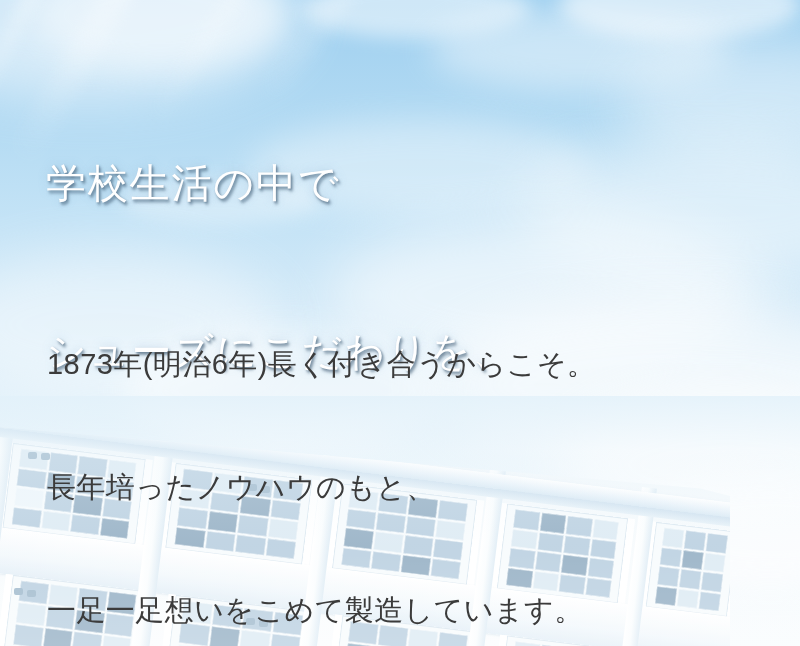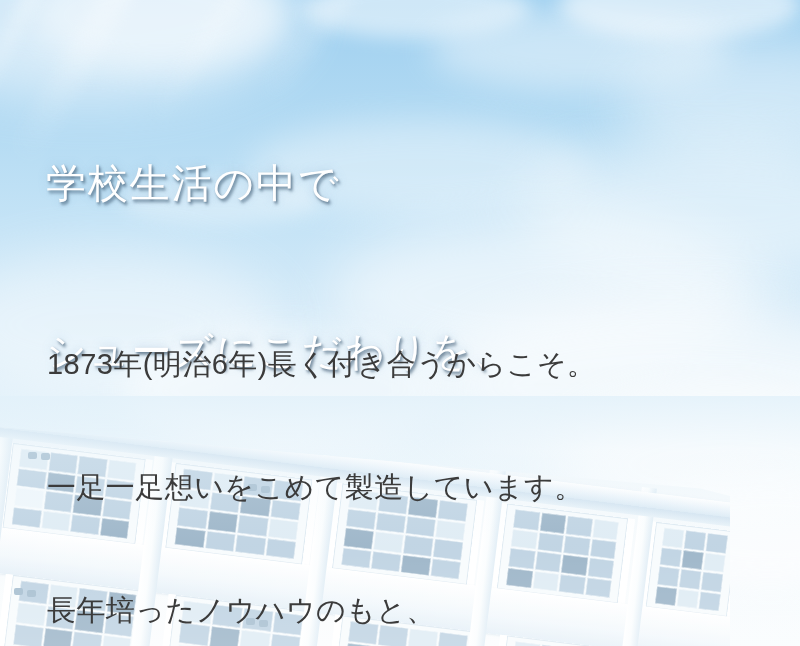--- a/index.html
+++ b/index.html
@@ -447,18 +447,18 @@
 
   <div class="haze"></div>
 
   <div class="headline">
     <span class="hl-line">学校生活の中で</span>
     <span class="hl-line">シューズにこだわりを、</span>
   </div>
 
   <div class="body-copy">
     <span class="bd-line">1873年(明治6年)長く付き合うからこそ。</span>
+    <span class="bd-line">長年培ったノウハウのもと、</span>
     <span class="bd-line">一足一足想いをこめて製造しています。</span>
-    <span class="bd-line">長年培ったノウハウのもと、</span>
   </div>
 
 
 </div>
 
 </body></html>

